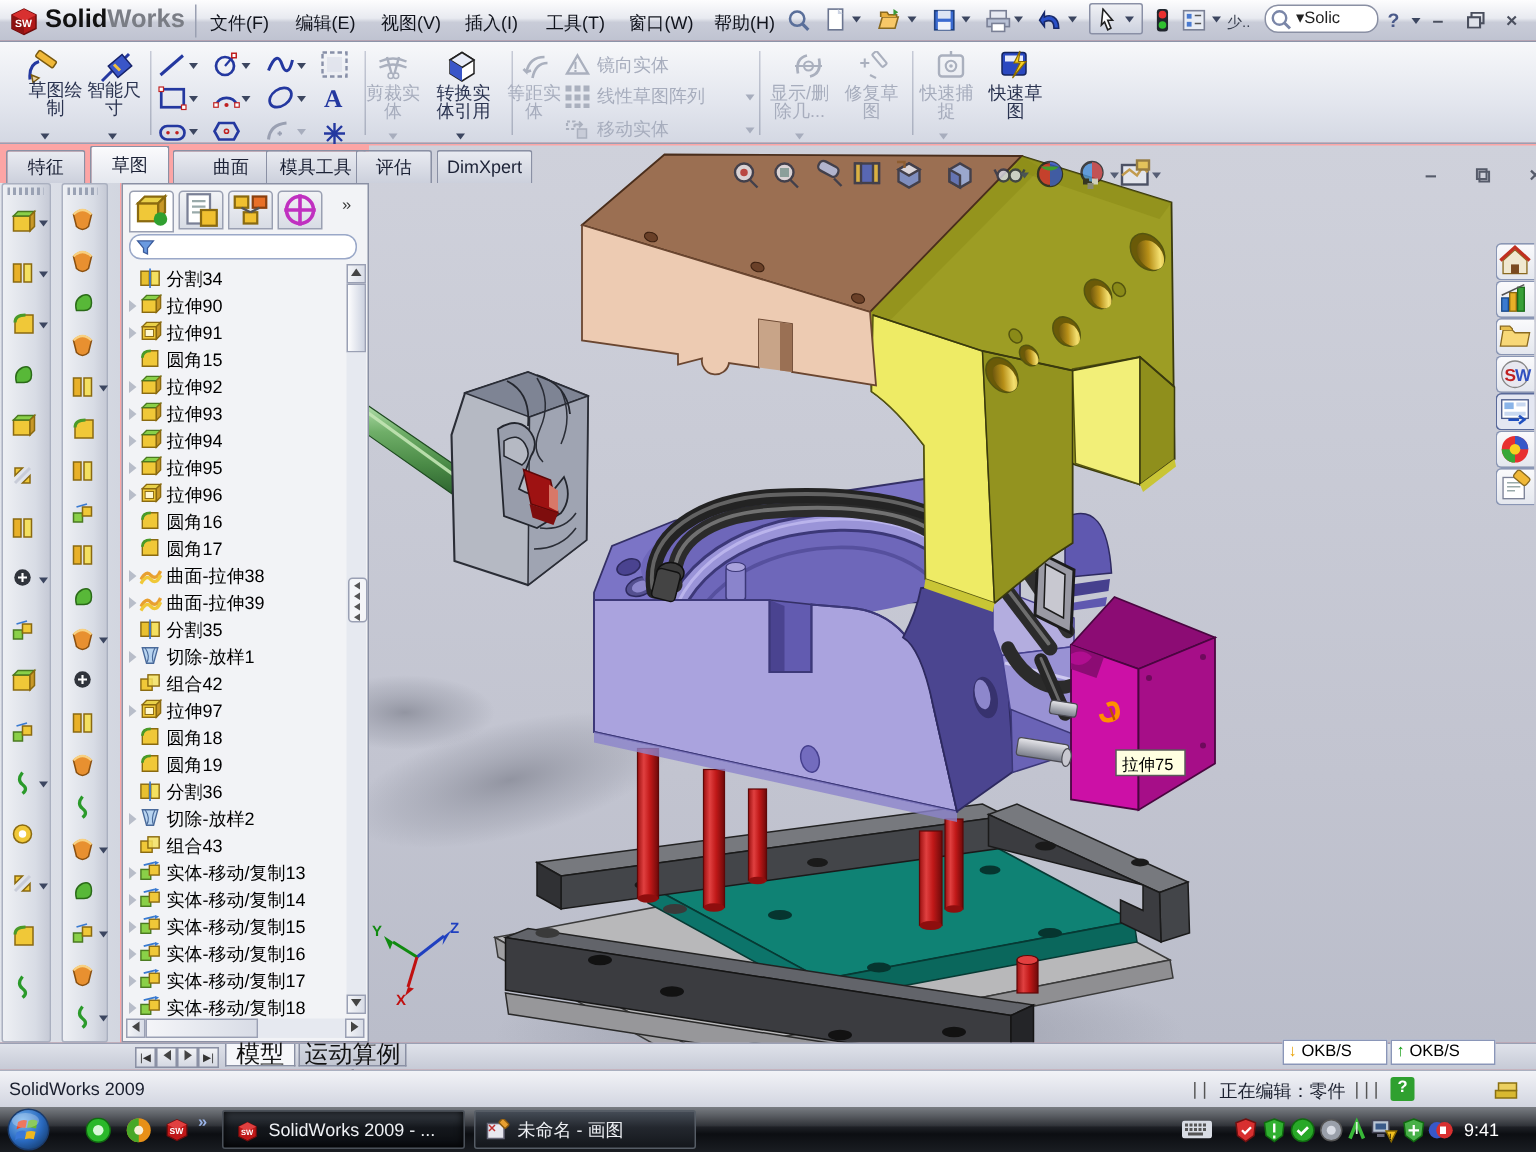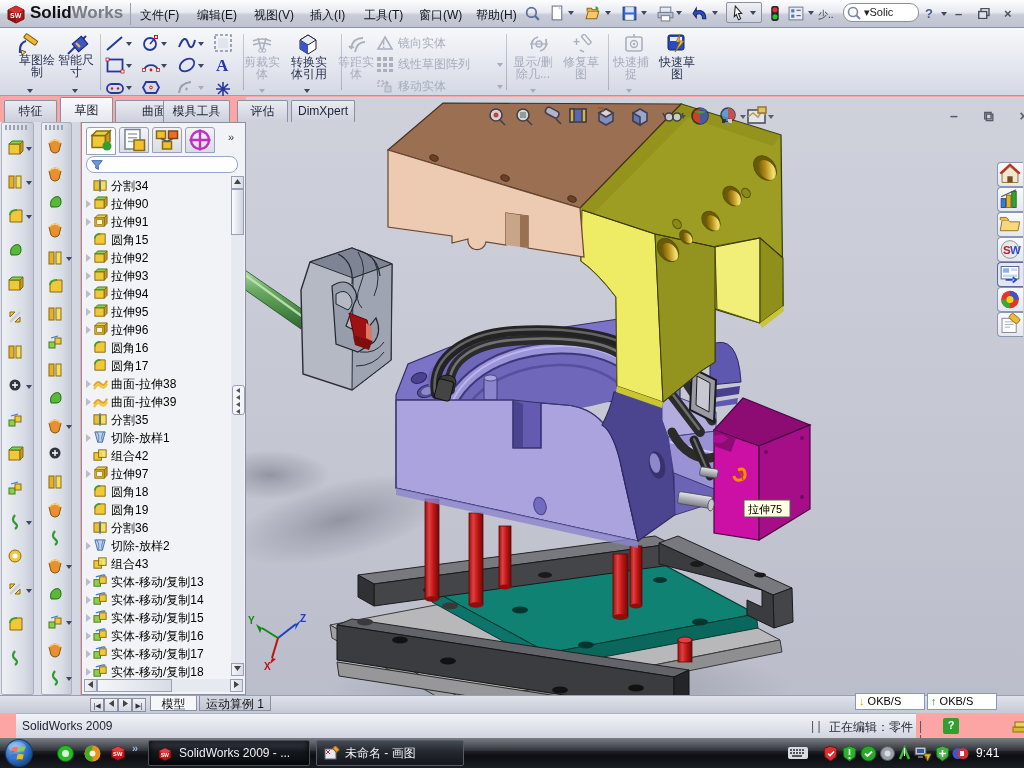--- a/index.html
+++ b/index.html
@@ -42,24 +42,24 @@
 .ti svg{vertical-align:-3px;margin-right:3px}
 .sb{position:absolute;background:linear-gradient(90deg,#f4f5f8,#d8dce6);border:1px solid #9aa0b4}
 
 #vp{left:246px;top:97px;width:778px;height:598px;background:linear-gradient(#cfd1db,#c2c4d0 70%,#babdca)}
 #vpbtns{left:704px;top:11px;width:80px;font-size:14px;color:#565b6a;font-weight:bold;letter-spacing:11px;white-space:nowrap}
 
 .tpbtn{position:absolute;left:997px;width:26px;height:25px;background:linear-gradient(#fafafc,#e4e7ee);border:1px solid #8a96b4;border-right:none;border-radius:4px 0 0 4px}
 
 #mtabs{left:0;top:695px;width:1024px;height:18px;background:linear-gradient(#dfe2ea,#c6cad6);border-top:1px solid #9aa0b4}
 .navb{position:absolute;top:2px;width:14px;height:14px;background:linear-gradient(#f2f3f6,#d4d8e2);border:1px solid #8a90a4;font-size:7px;color:#333;text-align:center;line-height:13px}
-.mtab{position:absolute;top:0px;height:15px;font-size:12px;color:#111;text-align:center;border:1px solid #8a90a4;border-top:none;background:linear-gradient(#d4d8e2,#c2c6d2);line-height:16px}
+.mtab{position:absolute;top:0px;height:15px;font-size:16px;color:#111;text-align:center;border:1px solid #8a90a4;border-top:none;background:linear-gradient(#d4d8e2,#c2c6d2);line-height:16px}
 .mtab.act{background:#f6f7fa}
 .netbox{position:absolute;top:-3px;height:17px;background:#fff;border:1px solid #8a96b8;font-size:11px;color:#000;line-height:15px}
-#status{left:16px;top:713px;width:900px;height:25px;background:linear-gradient(#f2f3f7,#d2d5e0);border-top:1px solid #aab0c0;font-size:12px;color:#1a1f2e}
+#status{left:0;top:713px;width:1024px;height:25px;background:linear-gradient(#f2f3f7,#d2d5e0);border-top:1px solid #aab0c0;font-size:12px;color:#1a1f2e}
 #taskbar{left:0;top:738px;width:1024px;height:30px;background:linear-gradient(#454a52,#23262c 40%,#0c0e12 60%,#1a1d22)}
 .task{position:absolute;top:2px;height:26px;border-radius:2px;font-size:12px;color:#eef0f4;line-height:25px;white-space:nowrap;overflow:hidden}
 </style></head>
 <body>
 <div id="root">
 
 <div id="title" class="abs">
  <svg class="abs" style="left:5px;top:4px" width="22" height="20" viewBox="0 0 22 20">
         <polygon points="3,6 11,2 19,6 19,15 11,19 3,15" fill="#b01818" stroke="#700d0d"></polygon>
         <polygon points="3,6 11,2 19,6 11,10" fill="#d83030"></polygon>
@@ -299,21 +299,21 @@
         <path d="M14,2 L10,10 L14,10 L9,20 L18,9 L13,9 Z" fill="#f8d020" stroke="#8a6a00" stroke-width=".8"></path>
       </svg>
  <div class="tbl" style="left:652px;top:28px;width:50px">快速草
 图</div>
 </div>
 
 <div id="tabrow" class="abs">
  <div class="ctab" style="left:4px;width:53px">特征</div>
  <div class="ctab act" style="left:60px;width:53px">草图</div>
  <div class="ctab" style="left:115px;width:78px">曲面</div>
- <div class="ctab" style="left:163px;width:67px">模具工具</div>
+ <div class="ctab" style="left:177px;width:67px">模具工具</div>
  <div class="ctab" style="left:237px;width:51px">评估</div>
  <div class="ctab" style="left:291px;width:64px">DimXpert</div>
 </div>
 
 <div id="strips" class="abs">
  <div class="strip" style="left:1px;width:33px"></div>
  <div class="strip" style="left:41px;width:31px"></div>
  <div class="grip" style="left:5px"></div>
  <div class="grip" style="left:45px;width:20px"></div>
  <svg width="80" height="573" viewBox="0 0 80 573" style="position:absolute">

